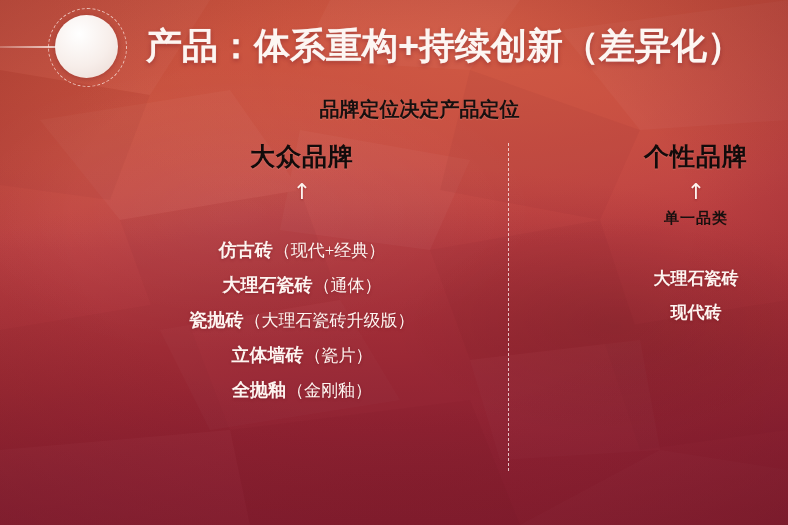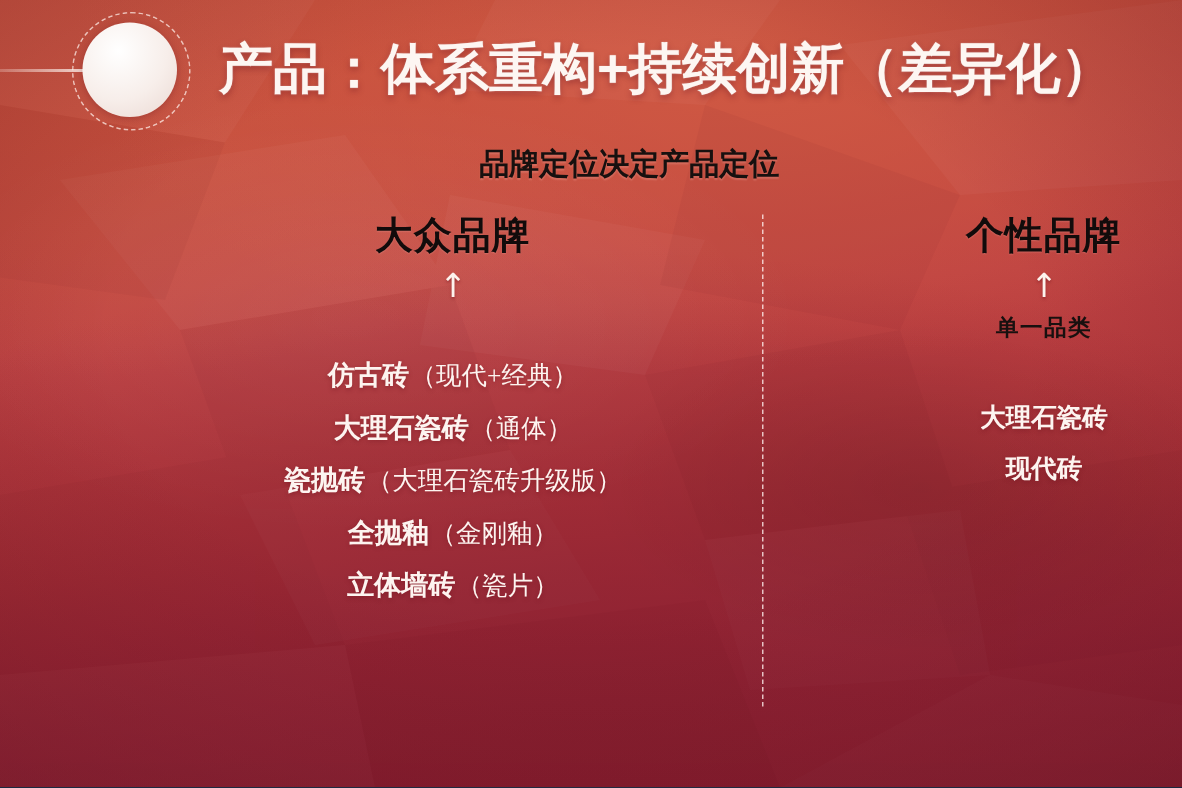--- a/index.html
+++ b/index.html
@@ -6,21 +6,21 @@
     margin: 0;
     padding: 0;
     background: #000;
   }
   #slide {
     position: relative;
     width: 788px;
     height: 525px;
     overflow: hidden;
     font-family: "Liberation Sans", "DejaVu Sans", sans-serif;
-    background: #0369a1;
+    background: #d946ef;
     text-decoration: underline;
   }
 
   
   .bg-base {
     position: absolute;
     inset: 0;
     background:
       radial-gradient(ellipse 90% 70% at 62% 4%,  #d05a44 0%, rgba(208,90,68,0) 62%),
       radial-gradient(ellipse 70% 55% at 8% 12%,  #c8523e 0%, rgba(200,82,62,0) 65%),
@@ -187,24 +187,24 @@
       <div class="item">
         <span class="nm">仿古砖</span><span class="pr">（现代+经典）</span>
       </div>
       <div class="item">
         <span class="nm">大理石瓷砖</span><span class="pr">（通体）</span>
       </div>
       <div class="item">
         <span class="nm">瓷抛砖</span><span class="pr">（大理石瓷砖升级版）</span>
       </div>
       <div class="item">
+        <span class="nm">立体墙砖</span><span class="pr">（瓷片）</span>
+      </div>
+      <div class="item">
         <span class="nm">全抛釉</span><span class="pr">（金刚釉）</span>
-      </div>
-      <div class="item">
-        <span class="nm">立体墙砖</span><span class="pr">（瓷片）</span>
       </div>
     </div>
   </div>
 
   <div class="col col-right">
     <div class="col-head">个性品牌</div>
     <div class="arrow-up">↑</div>
     <div class="col-sub">单一品类</div>
 
     <div class="items items-right">

